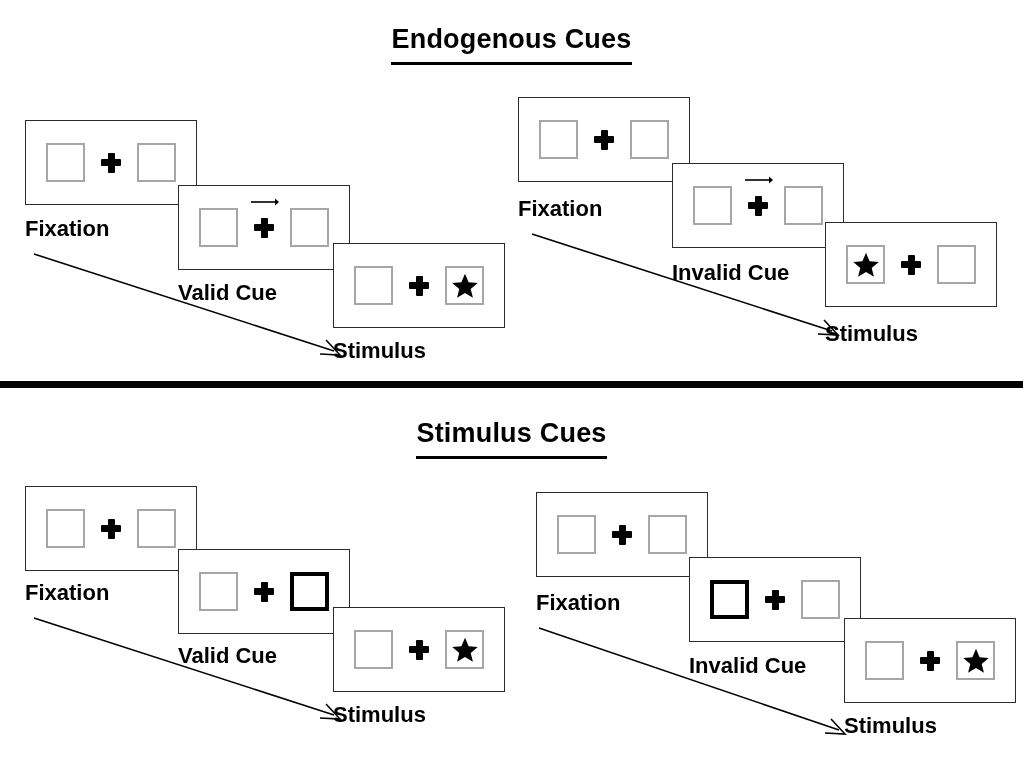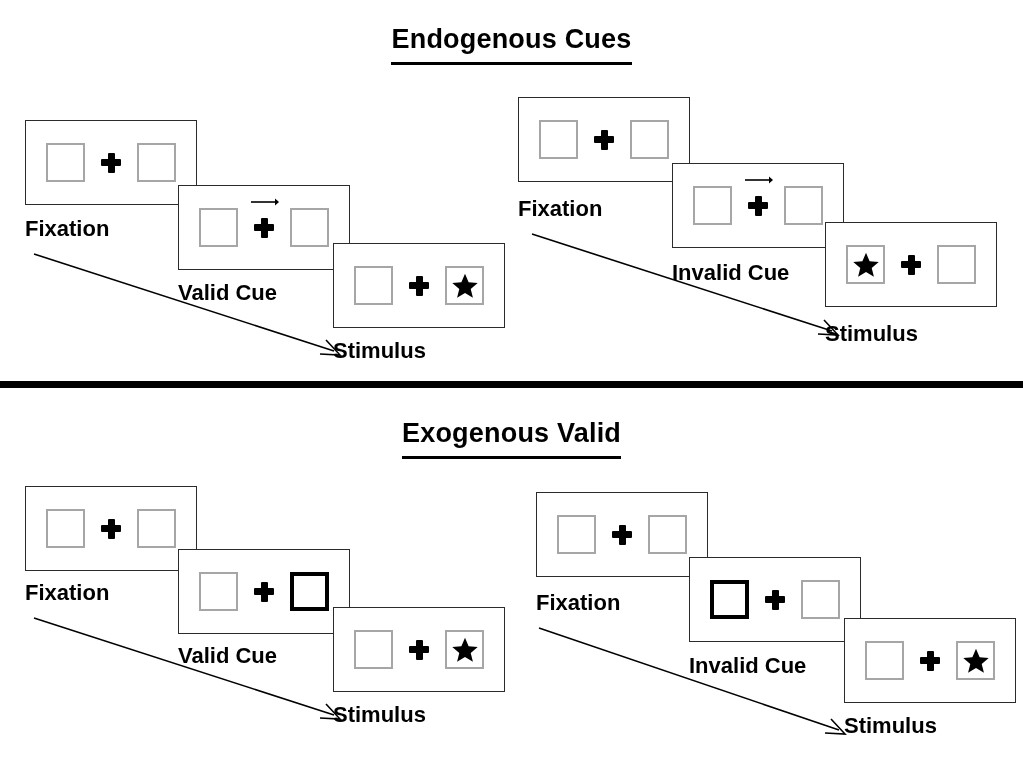--- a/index.html
+++ b/index.html
@@ -227,21 +227,21 @@
 <div class="panel-label" style="left:825px; top:321px; width:172px;">Stimulus</div>
 
 <svg class="time-arrow" style="left:528px; top:228px; width:320px; height:115px;" viewBox="0 0 320 115">
   <line x1="4" y1="6" x2="304" y2="103" stroke="#000" stroke-width="1.6"></line>
   <path d="M296 92 L310 107 L290 106" fill="none" stroke="#000" stroke-width="1.6"></path>
 </svg>
 
 <div class="divider" style="top:381px;"></div>
 
 <div class="section-title" style="top:418px;">
-  <span>Exogenous Valid</span>
+  <span>Stimulus Cues</span>
 </div>
 
 <div class="panel" style="left:25px; top:486px; width:172px; height:85px;">
   <div class="panel-inner">
     <div class="box"></div>
     <div class="plus-wrap">
       <div class="fix-plus"></div>
     </div>
     <div class="box"></div>
   </div>

